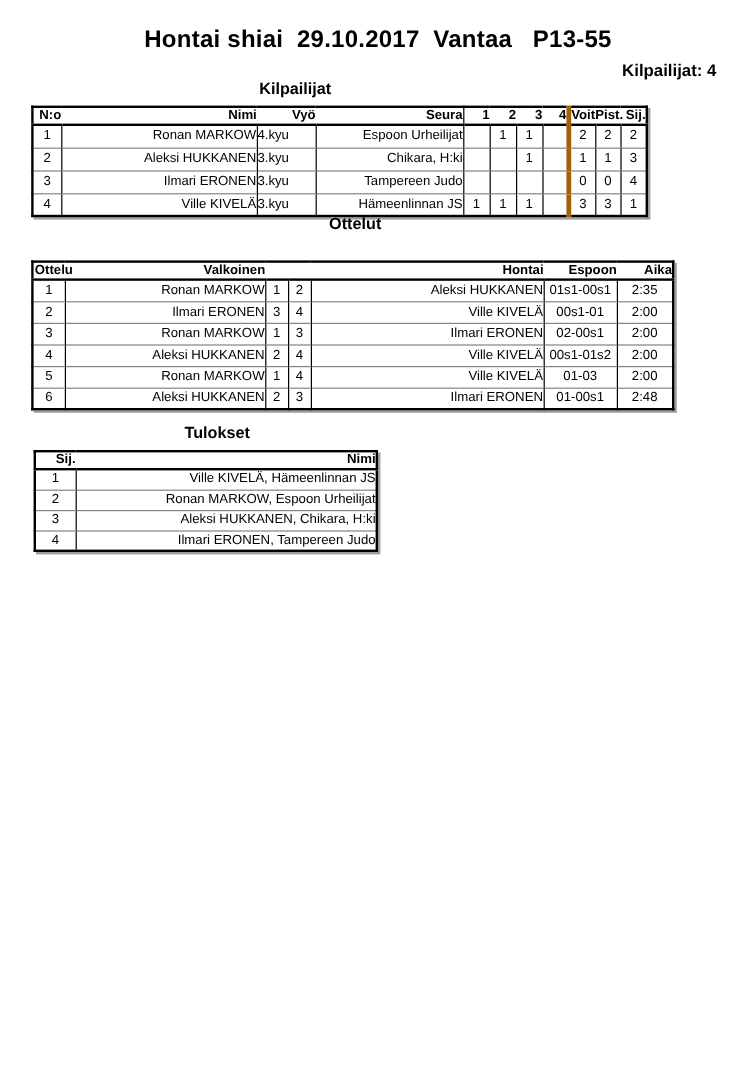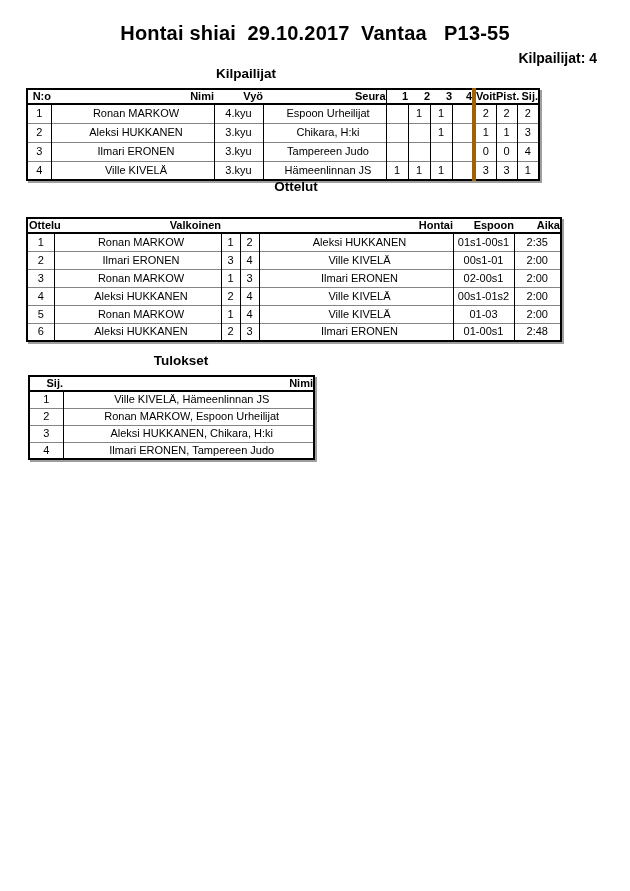--- a/index.html
+++ b/index.html
@@ -19,22 +19,22 @@
     border:2px solid #000;box-shadow:2px 2px 0 #9e9e9e;font-size:11px;}
   .tbl th,.tbl td{padding:0;margin:0;vertical-align:middle;white-space:nowrap;overflow:visible;
     font-size:11px;line-height:1;}
   .tbl thead th{font-weight:bold;border-bottom:2px solid #000;text-align:right;}
   .tbl tbody td + td{border-left:1px solid #000;}
   .tbl tbody tr + tr td{border-top:1px solid #848484;}
   .tbl th.thick,.tbl td.thick{border-left:4px solid #a16207;}
   .tbl th.vline{border-left:1px solid #000;}
   th.lft{text-align:left;padding-left:1px;}
   td.num{text-align:center;}
-  td.name{text-align:center;padding-left:7px;margin-left:22px;}
-  td.mid{text-align:center;}
+  td.name{text-align:right;padding-left:7px;margin-left:22px;}
+  td.mid{}
 
   .kilp{left:26px;top:88px;width:512px;}
   .kilp thead tr{height:15px;}
   .kilp tbody tr{height:19px;}
 
   .ott{left:26px;top:217px;width:534px;}
   .ott thead tr{height:15px;margin-left:40px;}
   .ott tbody tr{height:18px;}
 
   .tul{left:28px;top:375px;width:285px;}

